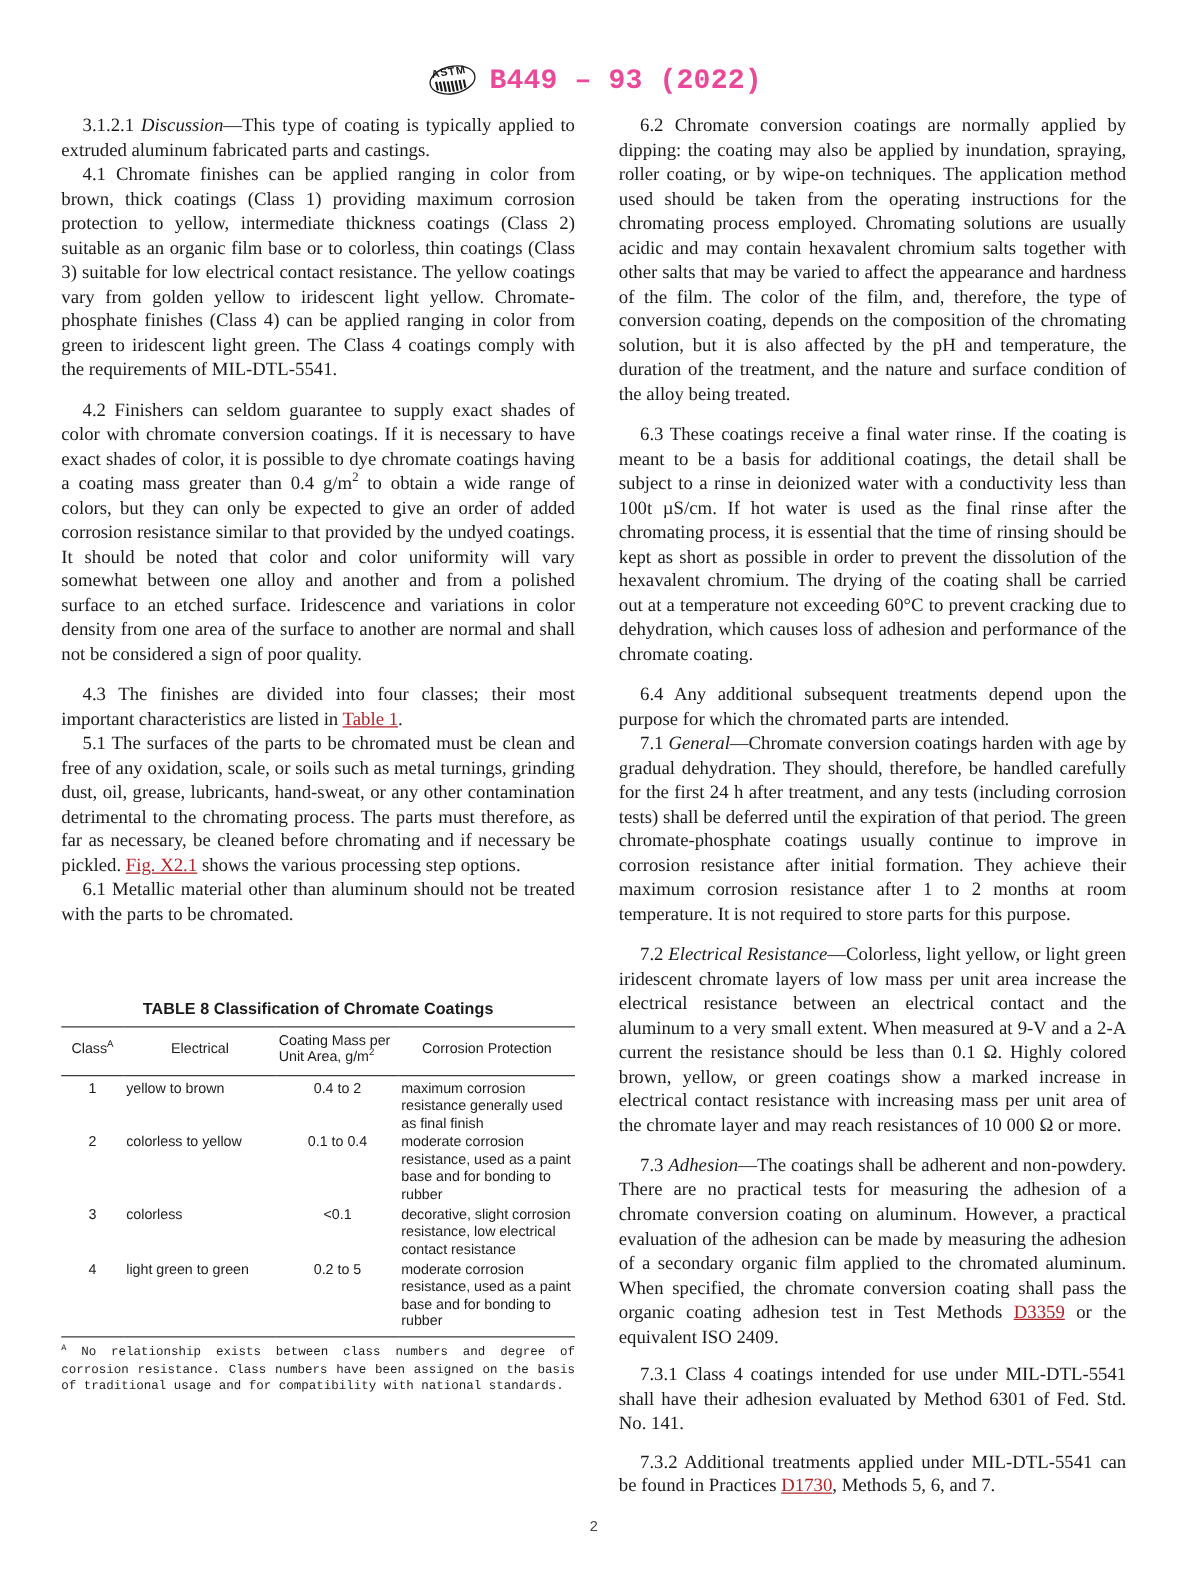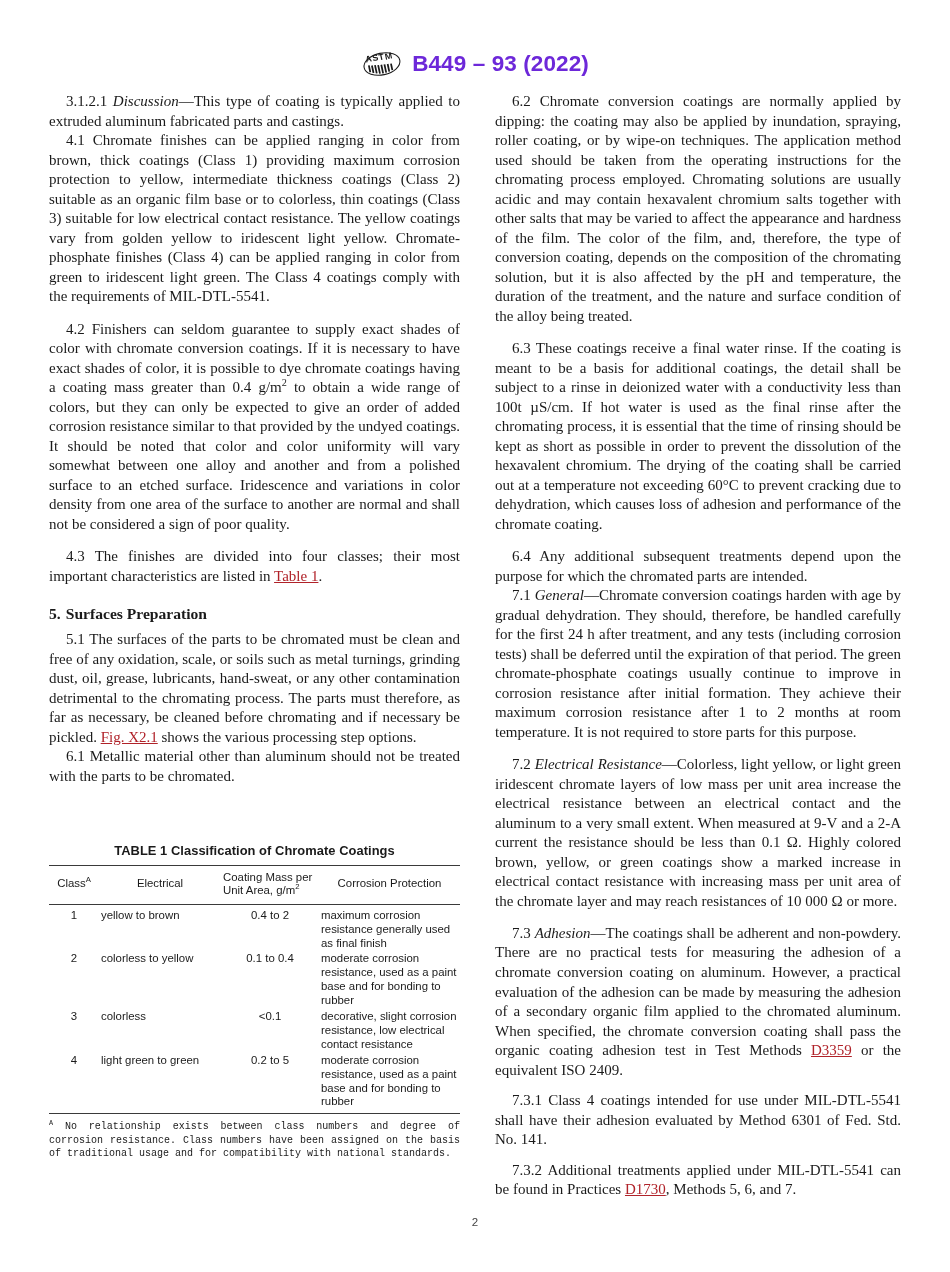--- a/index.html
+++ b/index.html
@@ -33,25 +33,25 @@
     align-items: center;
     justify-content: center;
     gap: 9px;
   }
   .astm-logo {
     width: 42px;
     height: 28px;
     display: block;
   }
   .header-title {
-    font-family: Liberation Sans, sans-serif;
+    font-family: Liberation Mono, monospace;
     font-weight: bold;
     font-size: 22.5px;
     letter-spacing: 0.1px;
-    color: #6d28d9;
+    color: #ec4899;
     white-space: nowrap;
   }
 
   
   .columns {
     position: absolute;
     top: 92px;
     left: 49px;
     width: 852px;
     display: flex;
@@ -188,29 +188,28 @@
 
       <p class="body"><span>3.1.2.1 </span><span class="it">Discussion</span><span>—This type of coating is typically applied to extruded aluminum fabricated parts and castings.</span></p>
 
 
       <p class="body">4.1  Chromate finishes can be applied ranging in color from brown, thick coatings (Class 1) providing maximum corrosion protection to yellow, intermediate thickness coatings (Class 2) suitable as an organic film base or to colorless, thin coatings (Class 3) suitable for low electrical contact resistance. The yellow coatings vary from golden yellow to iridescent light yellow. Chromate-phosphate finishes (Class 4) can be applied ranging in color from green to iridescent light green. The Class 4 coatings comply with the requirements of MIL-DTL-5541.</p>
 
       <p class="body gap"><span>4.2  Finishers can seldom guarantee to supply exact shades of color with chromate conversion coatings. If it is necessary to have exact shades of color, it is possible to dye chromate coatings having a coating mass greater than 0.4 g/m</span><sup>2</sup><span> to obtain a wide range of colors, but they can only be expected to give an order of added corrosion resistance similar to that provided by the undyed coatings. It should be noted that color and color uniformity will vary somewhat between one alloy and another and from a polished surface to an etched surface. Iridescence and variations in color density from one area of the surface to another are normal and shall not be considered a sign of poor quality.</span></p>
 
       <p class="body gap"><span>4.3  The finishes are divided into four classes; their most important characteristics are listed in </span><a class="lnk" href="#">Table 1</a><span>.</span></p>
 
-      <h2 class="sec"><span class="num">5.</span><span>Surfaces Preparation</span></h2>
 
       <p class="body"><span>5.1  The surfaces of the parts to be chromated must be clean and free of any oxidation, scale, or soils such as metal turnings, grinding dust, oil, grease, lubricants, hand-sweat, or any other contamination detrimental to the chromating process. The parts must therefore, as far as necessary, be cleaned before chromating and if necessary be pickled. </span><a class="lnk" href="#">Fig. X2.1</a><span> shows the various processing step options.</span></p>
 
 
       <p class="body">6.1  Metallic material other than aluminum should not be treated with the parts to be chromated.</p>
 
       <div class="table-wrap">
-        <div class="table-title">TABLE 1 Classification of Chromate Coatings</div>
+        <div class="table-title">TABLE 8 Classification of Chromate Coatings</div>
         <table class="t1">
           <thead>
             <tr class="rule-top">
               <th class="c-class"><span>Class</span><sup>A</sup></th>
               <th class="c-appear">Electrical</th>
               <th class="c-mass"><span>Coating Mass per</span><br><span>Unit Area, g/m</span><sup>2</sup></th>
               <th class="c-prot">Corrosion Protection</th>
             </tr>
           </thead>
           <tbody>

